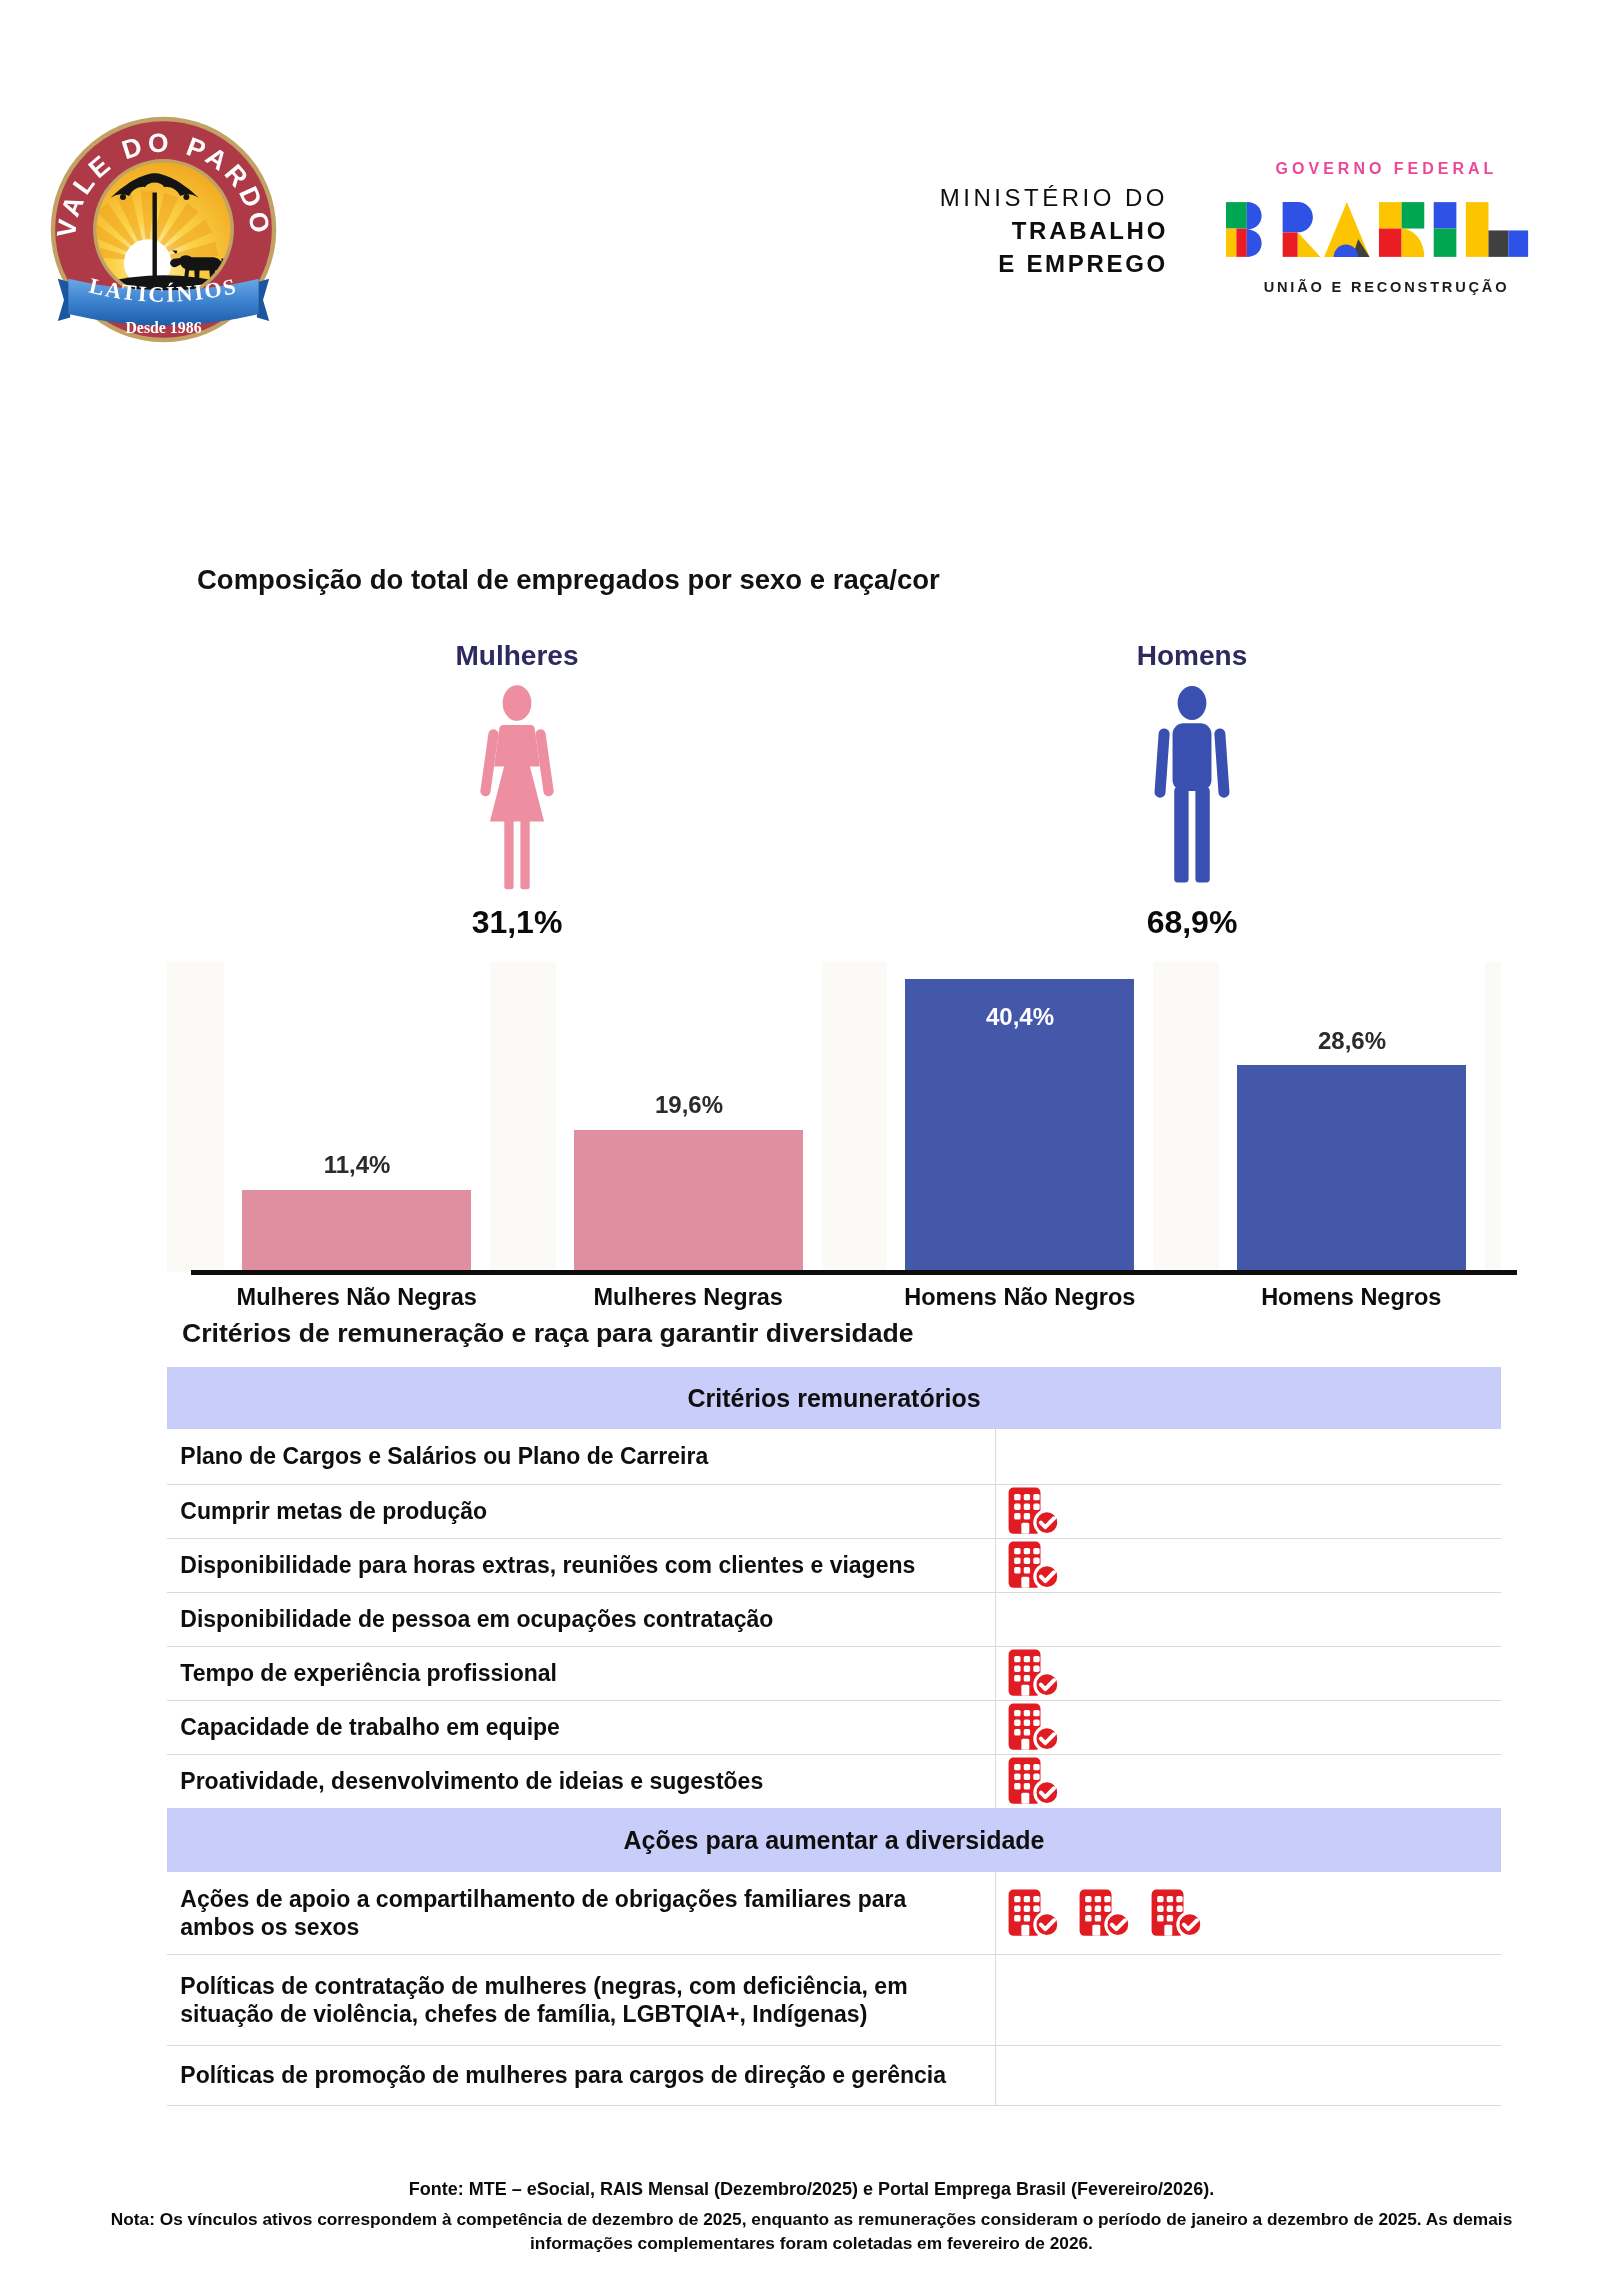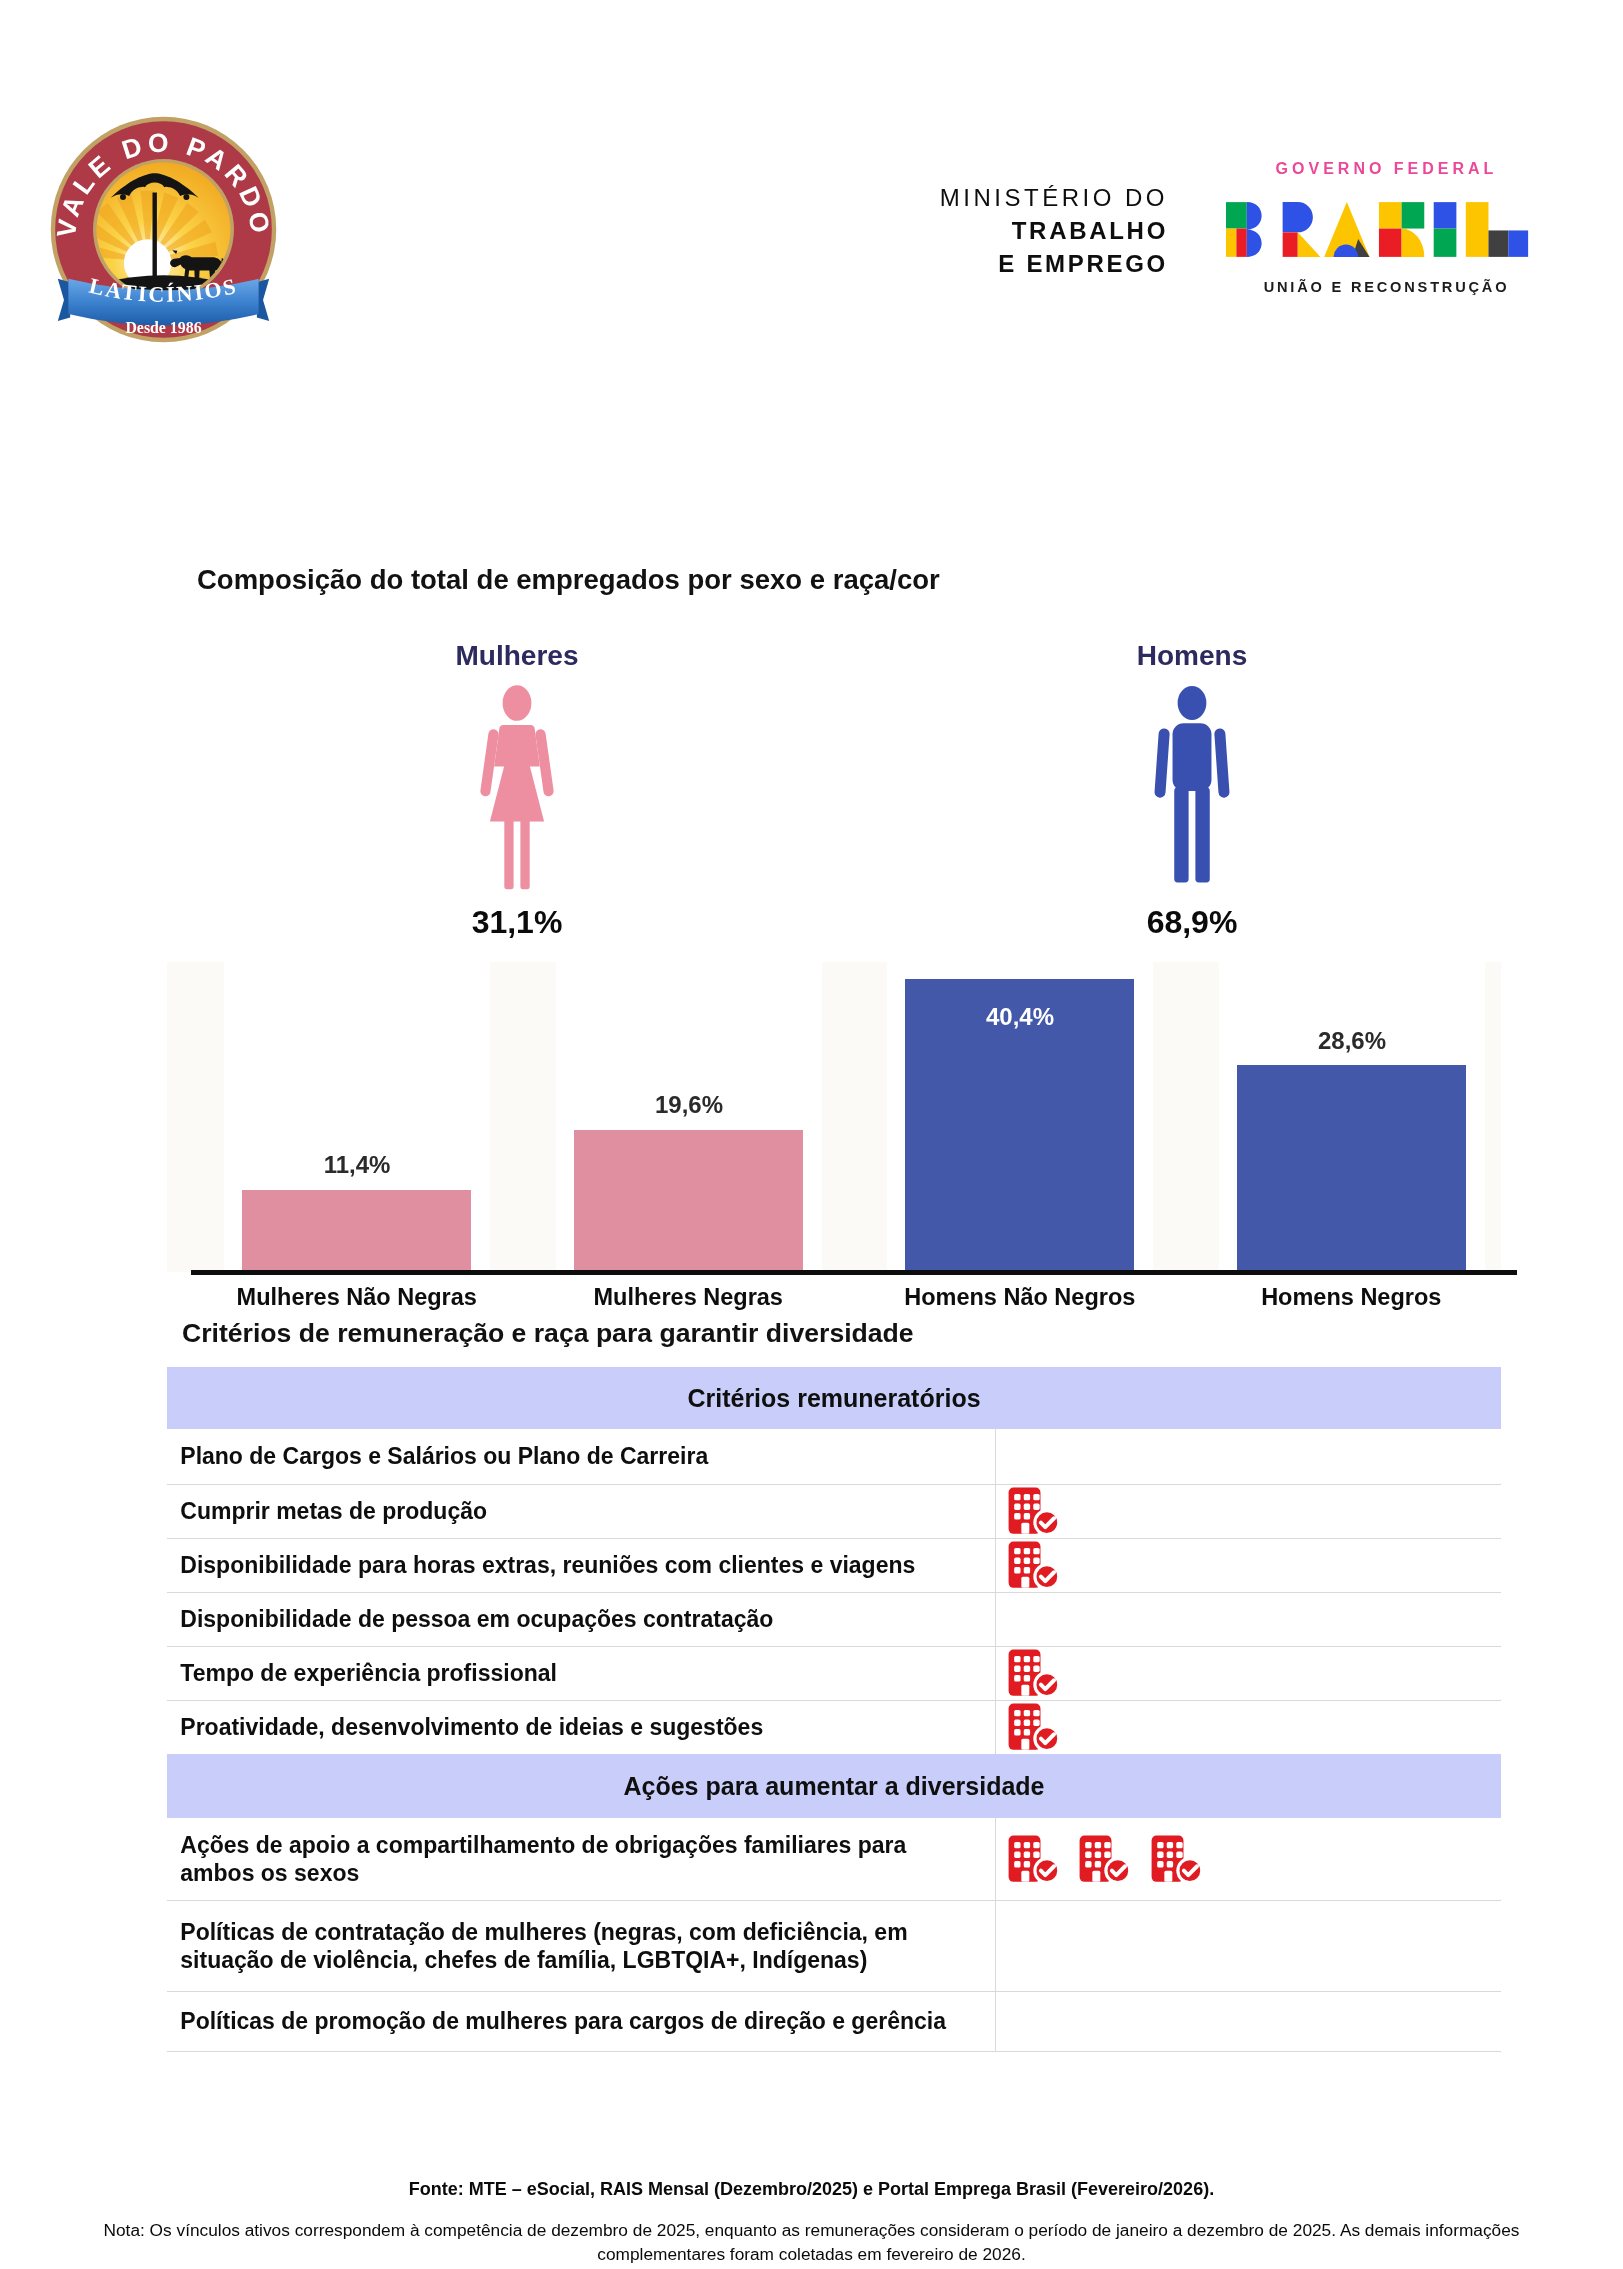--- a/index.html
+++ b/index.html
@@ -50,21 +50,21 @@
         font-size:23px;font-weight:800;line-height:1.22;color:#0e0e0e;}
   .t-row .cell-checks{flex:1;display:flex;align-items:center;gap:12.4px;padding-left:7px;}
   .t-row.h60{height:53px;} .t-row.h62{height:55px;} .t-row.h92{height:82px;}
   .t-row.h102{height:90px;} .t-row.h66{height:59px;}
   .t-bottom{border-top:1.8px solid #d9d9d9;height:0;}
   .check-icon{width:59px;height:51px;flex:0 0 auto;}
 
   
   .footer{position:absolute;left:58px;top:2179px;width:1507px;text-align:center;color:#0a0a0a;}
   .footer .fonte{font-size:18px;font-weight:800;}
-  .footer .nota{margin-top:19px;font-size:17.3px;font-weight:400;line-height:1.38;}
+  .footer .nota{margin-top:8px;font-size:17.3px;font-weight:700;line-height:1.38;}
 </style>
 </head>
 <body>
 
 <div class="page">
 
   <svg class="logo" viewBox="0 0 260 260">
     <defs>
       <radialGradient id="sunGrad" cx="0.42" cy="0.72" r="0.85">
         <stop offset="0" stop-color="#fff6cf"></stop>
@@ -297,20 +297,39 @@
     <rect x="37" y="22" width="8" height="8" rx="2" fill="#fff"></rect>
     <rect x="13" y="34" width="8" height="8" rx="2" fill="#fff"></rect>
     <rect x="25" y="34" width="8" height="8" rx="2" fill="#fff"></rect>
     <rect x="22" y="46" width="10" height="14" rx="2" fill="#fff"></rect>
     <circle cx="54" cy="46" r="15" fill="#e01b22" stroke="#ffffff" stroke-width="4"></circle>
     <path d="M46.5,46 l5.5,5.5 l11,-11" fill="none" stroke="#ffffff" stroke-width="5" stroke-linecap="round" stroke-linejoin="round"></path>
   </svg>
 </div>
     </div>
     <div class="t-row h60">
+      <div class="cell-label">Capacidade de trabalho em equipe</div>
+      <div class="cell-checks">
+  <svg class="check-icon" viewBox="0 0 72 64">
+    <rect x="6" y="2" width="40" height="58" rx="6" fill="#e01b22"></rect>
+    <rect x="13" y="10" width="8" height="8" rx="2" fill="#fff"></rect>
+    <rect x="25" y="10" width="8" height="8" rx="2" fill="#fff"></rect>
+    <rect x="37" y="10" width="8" height="8" rx="2" fill="#fff"></rect>
+    <rect x="13" y="22" width="8" height="8" rx="2" fill="#fff"></rect>
+    <rect x="25" y="22" width="8" height="8" rx="2" fill="#fff"></rect>
+    <rect x="37" y="22" width="8" height="8" rx="2" fill="#fff"></rect>
+    <rect x="13" y="34" width="8" height="8" rx="2" fill="#fff"></rect>
+    <rect x="25" y="34" width="8" height="8" rx="2" fill="#fff"></rect>
+    <rect x="22" y="46" width="10" height="14" rx="2" fill="#fff"></rect>
+    <circle cx="54" cy="46" r="15" fill="#e01b22" stroke="#ffffff" stroke-width="4"></circle>
+    <path d="M46.5,46 l5.5,5.5 l11,-11" fill="none" stroke="#ffffff" stroke-width="5" stroke-linecap="round" stroke-linejoin="round"></path>
+  </svg>
+</div>
+    </div>
+    <div class="t-row h60">
       <div class="cell-label">Proatividade, desenvolvimento de ideias e sugestões</div>
       <div class="cell-checks">
   <svg class="check-icon" viewBox="0 0 72 64">
     <rect x="6" y="2" width="40" height="58" rx="6" fill="#e01b22"></rect>
     <rect x="13" y="10" width="8" height="8" rx="2" fill="#fff"></rect>
     <rect x="25" y="10" width="8" height="8" rx="2" fill="#fff"></rect>
     <rect x="37" y="10" width="8" height="8" rx="2" fill="#fff"></rect>
     <rect x="13" y="22" width="8" height="8" rx="2" fill="#fff"></rect>
     <rect x="25" y="22" width="8" height="8" rx="2" fill="#fff"></rect>
     <rect x="37" y="22" width="8" height="8" rx="2" fill="#fff"></rect>

